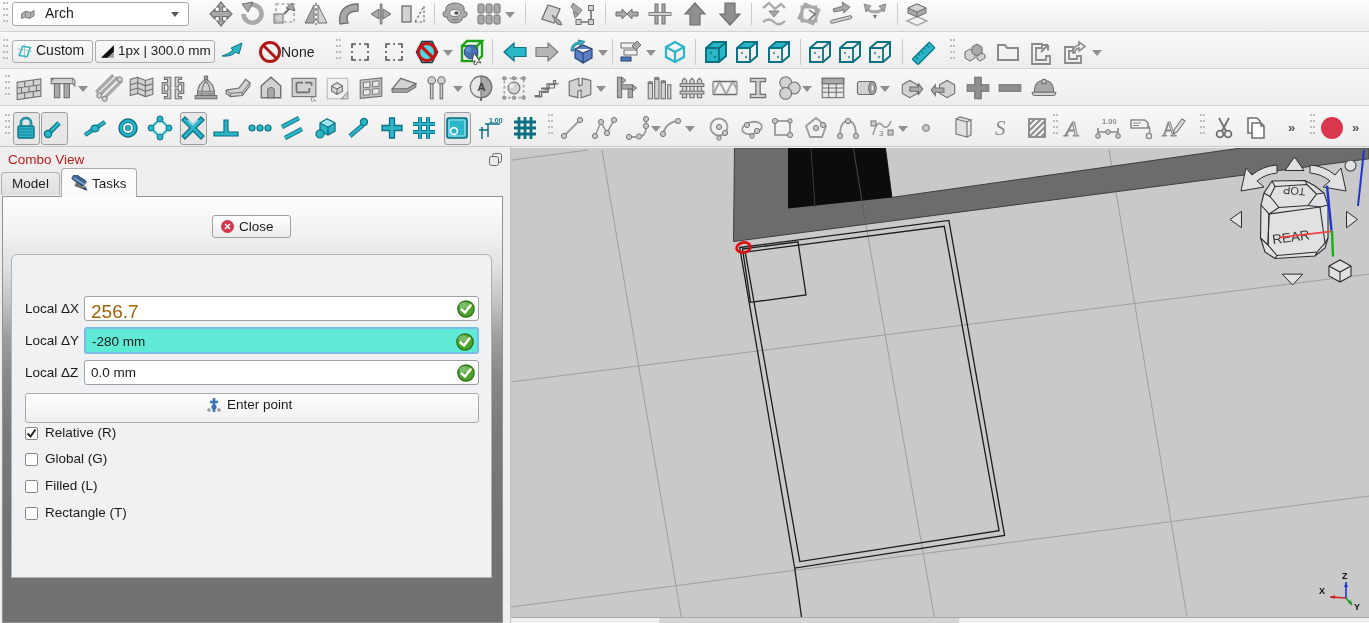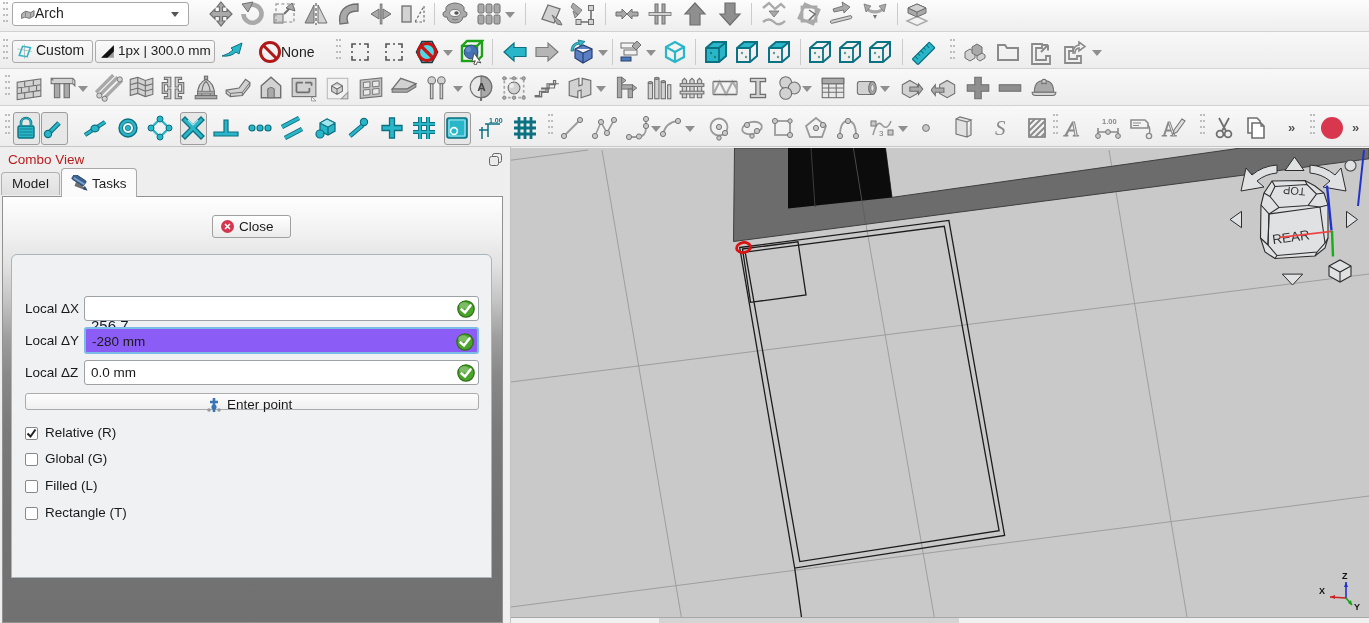--- a/index.html
+++ b/index.html
@@ -18,21 +18,21 @@
       <div style="position:absolute;left:0px;top:12px;width:2px;height:2px;background:#bdbdbd"></div>
       <div style="position:absolute;left:3px;top:12px;width:2px;height:2px;background:#bdbdbd"></div>
       <div style="position:absolute;left:0px;top:18px;width:2px;height:2px;background:#bdbdbd"></div>
       <div style="position:absolute;left:3px;top:18px;width:2px;height:2px;background:#bdbdbd"></div>
     </div>
 <div class="ab" style="left:12px;top:2px;width:175px;height:22px;background:#fff;border:1px solid #a8a8a8;border-radius:3px;font-size:14px;color:#222">
       <svg style="position:absolute;left:6px;top:3px" width="17" height="17" viewBox="0 0 26 26">
         <path d="M4 12 L10 8 L18 10 L23 7 L23 15 L16 19 L9 17 L4 19 Z" fill="#b5b5b5" stroke="#6f6f6f" stroke-width="1.4"></path>
         <path d="M10 8 L10 16 M18 10 L17 18" stroke="#6f6f6f" fill="none"></path>
       </svg>
-      <span style="position:absolute;left:22px;top:2px">Arch</span>
+      <span style="position:absolute;left:32px;top:2px">Arch</span>
       <svg style="position:absolute;right:8px;top:8px" width="10" height="7">
         <path d="M1 1 L9 1 L5 6 Z" fill="#555"></path>
       </svg>
     </div>
 <svg style="position:absolute;left:208px;top:1px" width="26" height="26" viewBox="0 0 26 26">
       <path d="M13 1 L17 6 H14.5 V10.5 H19 V8 L24 13 L19 18 V15.5 H14.5 V20 H17 L13 25 L9 20 H11.5 V15.5 H7 V18 L2 13 L7 8 V10.5 H11.5 V6 H9 Z" fill="#a9a9a9" stroke="#6f6f6f" stroke-width="1.2"></path>
     </svg>
 <svg style="position:absolute;left:240px;top:1px" width="26" height="26" viewBox="0 0 26 26">
       <g transform="scale(-1 1) translate(-26 0)">
         <path d="M18 5 A 9 9 0 1 0 22.5 13" fill="none" stroke="#a9a9a9" stroke-width="4.6"></path>
@@ -789,52 +789,52 @@
 <div class="ab" style="left:212px;top:215px;width:79px;height:23px;z-index:3;background:linear-gradient(#ffffff,#ebebeb);border:1px solid #a0a0a0;border-radius:3px;box-sizing:border-box">
       <svg style="position:absolute;left:8px;top:4px" width="13" height="13">
         <circle cx="6.5" cy="6.5" r="6.5" fill="#d3364e"></circle>
         <path d="M4 4 L9 9 M9 4 L4 9" stroke="#fff" stroke-width="1.6"></path>
       </svg>
       <span style="position:absolute;left:26px;top:3px;font-size:13.5px;color:#1a1a1a">Close</span>
     </div>
 <div class="ab" style="left:11px;top:254px;width:481px;height:324px;z-index:3;background:#eff1f2;border:1px solid #a9b4bb;border-radius:6px 6px 0 0;box-sizing:border-box"></div>
 <div class="ab" style="left:25px;top:296px;z-index:4;font-size:13.5px;color:#1a1a1a;line-height:25px">Local ΔX</div>
     <div class="ab" style="left:84px;top:296px;width:395px;height:25px;z-index:4;background:#fff;border:1px solid #9da2a6;border-radius:3px;box-sizing:border-box">
-      <span style="position:absolute;left:6px;top:20px;font-size:15px;color:#0f172a">256.7</span>
+      <span style="position:absolute;left:6px;top:4px;font-size:19px;color:#a16207">256.7</span>
       <svg style="position:absolute;right:3px;top:3px" width="18" height="18">
         <defs></defs>
         <circle cx="9" cy="9" r="8.2" fill="#4aa32b"></circle>
         <circle cx="9" cy="9" r="8.2" fill="none" stroke="#2d7012" stroke-width="1.2"></circle>
         <path d="M4.5 9.5 L8 12.5 L13.5 5.5" fill="none" stroke="#fff" stroke-width="2.6" stroke-linecap="round"></path>
         <ellipse cx="7" cy="5.5" rx="5" ry="3.2" fill="#ffffff" opacity="0.28"></ellipse>
       </svg>
     </div>
 <div class="ab" style="left:25px;top:327px;z-index:4;font-size:13.5px;color:#1a1a1a;line-height:27px">Local ΔY</div>
-    <div class="ab" style="left:84px;top:327px;width:395px;height:27px;z-index:4;background:#8b5cf6;border:2px solid #7abbe8;border-radius:3px;box-sizing:border-box">
+    <div class="ab" style="left:84px;top:327px;width:395px;height:27px;z-index:4;background:#5eead4;border:2px solid #7abbe8;border-radius:3px;box-sizing:border-box">
       <span style="position:absolute;left:6px;top:5px;font-size:13.5px;color:#1a1a1a">-280 mm</span>
       <svg style="position:absolute;right:3px;top:4px" width="18" height="18">
         <defs></defs>
         <circle cx="9" cy="9" r="8.2" fill="#4aa32b"></circle>
         <circle cx="9" cy="9" r="8.2" fill="none" stroke="#2d7012" stroke-width="1.2"></circle>
         <path d="M4.5 9.5 L8 12.5 L13.5 5.5" fill="none" stroke="#fff" stroke-width="2.6" stroke-linecap="round"></path>
         <ellipse cx="7" cy="5.5" rx="5" ry="3.2" fill="#ffffff" opacity="0.28"></ellipse>
       </svg>
     </div>
 <div class="ab" style="left:25px;top:360px;z-index:4;font-size:13.5px;color:#1a1a1a;line-height:25px">Local ΔZ</div>
     <div class="ab" style="left:84px;top:360px;width:395px;height:25px;z-index:4;background:#fff;border:1px solid #9da2a6;border-radius:3px;box-sizing:border-box">
       <span style="position:absolute;left:6px;top:4px;font-size:13.5px;color:#1a1a1a">0.0 mm</span>
       <svg style="position:absolute;right:3px;top:3px" width="18" height="18">
         <defs></defs>
         <circle cx="9" cy="9" r="8.2" fill="#4aa32b"></circle>
         <circle cx="9" cy="9" r="8.2" fill="none" stroke="#2d7012" stroke-width="1.2"></circle>
         <path d="M4.5 9.5 L8 12.5 L13.5 5.5" fill="none" stroke="#fff" stroke-width="2.6" stroke-linecap="round"></path>
         <ellipse cx="7" cy="5.5" rx="5" ry="3.2" fill="#ffffff" opacity="0.28"></ellipse>
       </svg>
     </div>
-<div class="ab" style="left:25px;top:393px;width:454px;height:17px;z-index:4;background:linear-gradient(#fdfdfd,#f0f0f0);border:1px solid #ababab;border-radius:3px;box-sizing:border-box">
+<div class="ab" style="left:25px;top:393px;width:454px;height:30px;z-index:4;background:linear-gradient(#fdfdfd,#f0f0f0);border:1px solid #ababab;border-radius:3px;box-sizing:border-box">
       <svg style="position:absolute;left:180px;top:3px" width="16" height="16" viewBox="0 0 16 16">
         <path d="M8 1 V15 M4 5 H12" stroke="#3a74b8" stroke-width="2.6"></path>
         <circle cx="8" cy="10" r="2.6" fill="#3a74b8"></circle>
         <circle cx="3" cy="13" r="1.8" fill="#9a9a9a"></circle>
         <circle cx="13" cy="13" r="1.8" fill="#9a9a9a"></circle>
       </svg>
       <span style="position:absolute;left:201px;top:3px;font-size:13.5px;color:#1a1a1a">Enter point</span>
     </div>
 <svg class="ab" style="left:25px;top:427px;z-index:4" width="14" height="14">
       <rect x="0.5" y="0.5" width="12" height="12" fill="#fff" stroke="#888" rx="1.5"></rect>

